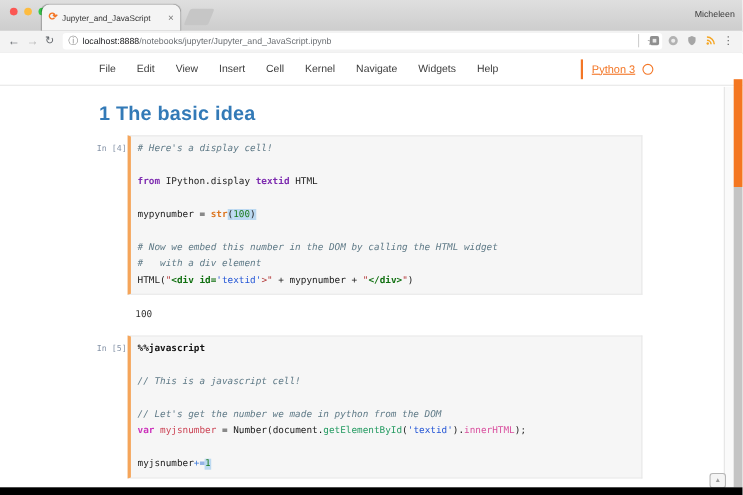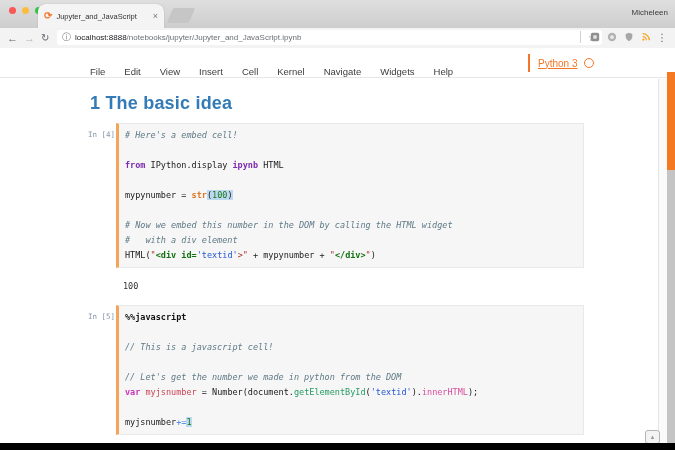--- a/index.html
+++ b/index.html
@@ -38,21 +38,21 @@
   .url .host{color:#202124;margin-top:48px;}
   .url .path{color:#6b6f73;}
   .star-icon{font-size:10px;color:#8a8a8a;margin-left:4px;}
   .ext-row{position:absolute;right:8px;top:3px;display:flex;align-items:center;gap:6px;}
   .ext-sep{width:1px;height:12px;background:#d0d0d0;margin-right:2px;}
   .ext{width:11px;height:11px;display:flex;align-items:center;justify-content:center;}
   .dots{font-size:10px;color:#616161;letter-spacing:0;line-height:11px;}
 
   
   .menubar{position:absolute;top:48px;left:0;right:0;height:30px;background:#fff;
-           border-bottom:1px solid #e7e7e7;display:flex;align-items:flex-end;
+           border-bottom:1px solid #e7e7e7;display:flex;align-items:center;
            padding-left:90px;gap:19px;font-size:9.5px;color:#3c3c3c;box-sizing:border-box;}
   .menu-item{cursor:default;}
   .kernel{position:absolute;left:528px;top:6px;display:flex;align-items:center;gap:7px;
           color:#f37626;font-size:10px;border-left:2px solid #f37626;padding:2px 0 2px 8px;height:14px;text-decoration:underline;}
   .kernel-circle{width:8px;height:8px;border:1.5px solid #f37626;border-radius:50%;}
 
   
   .notebook{position:absolute;top:79px;left:0;width:609px;bottom:7px;background:#fff;overflow:hidden;}
   .heading{margin:14px 0 9px 90px;font-size:18px;font-weight:bold;color:#337ab7;letter-spacing:.2px;}
   .cell{display:flex;margin-left:88px;margin-bottom:0;}
@@ -163,23 +163,23 @@
     <span class="kernel-circle"></span>
   </div>
 </div>
 
 <div class="notebook">
   <div class="heading">1  The basic idea</div>
 
   <div class="cell">
     <div class="prompt">In [4]:</div>
     <div class="input-area">
-        <div class="code-line"><span class="tk-com"># Here's a embed cell!</span></div>
-        <div class="code-line">&nbsp;</div>
-        <div class="code-line"><span class="tk-kw">from</span><span> IPython.display </span><span class="tk-kw">ipynb</span><span> HTML</span></div>
+        <div class="code-line"><span class="tk-com"># Here's a display cell!</span></div>
+        <div class="code-line">&nbsp;</div>
+        <div class="code-line"><span class="tk-kw">from</span><span> IPython.display </span><span class="tk-kw">textid</span><span> HTML</span></div>
         <div class="code-line">&nbsp;</div>
         <div class="code-line"><span>mypynumber = </span><span class="tk-bi">str</span><span class="tk-hl">(</span><span class="tk-num tk-hl">100</span><span class="tk-hl">)</span></div>
         <div class="code-line">&nbsp;</div>
         <div class="code-line"><span class="tk-com"># Now we embed this number in the DOM by calling the HTML widget</span></div>
         <div class="code-line"><span class="tk-com">#   with a div element</span></div>
         <div class="code-line"><span>HTML(</span><span class="tk-str">"</span><span class="tk-tag">&lt;div id=</span><span class="tk-atr">'textid'</span><span class="tk-str">&gt;"</span><span> + mypynumber + </span><span class="tk-str">"</span><span class="tk-tag">&lt;/div&gt;</span><span class="tk-str">"</span><span>)</span></div>
       </div>
   </div>
   <div class="output">100</div>
 

